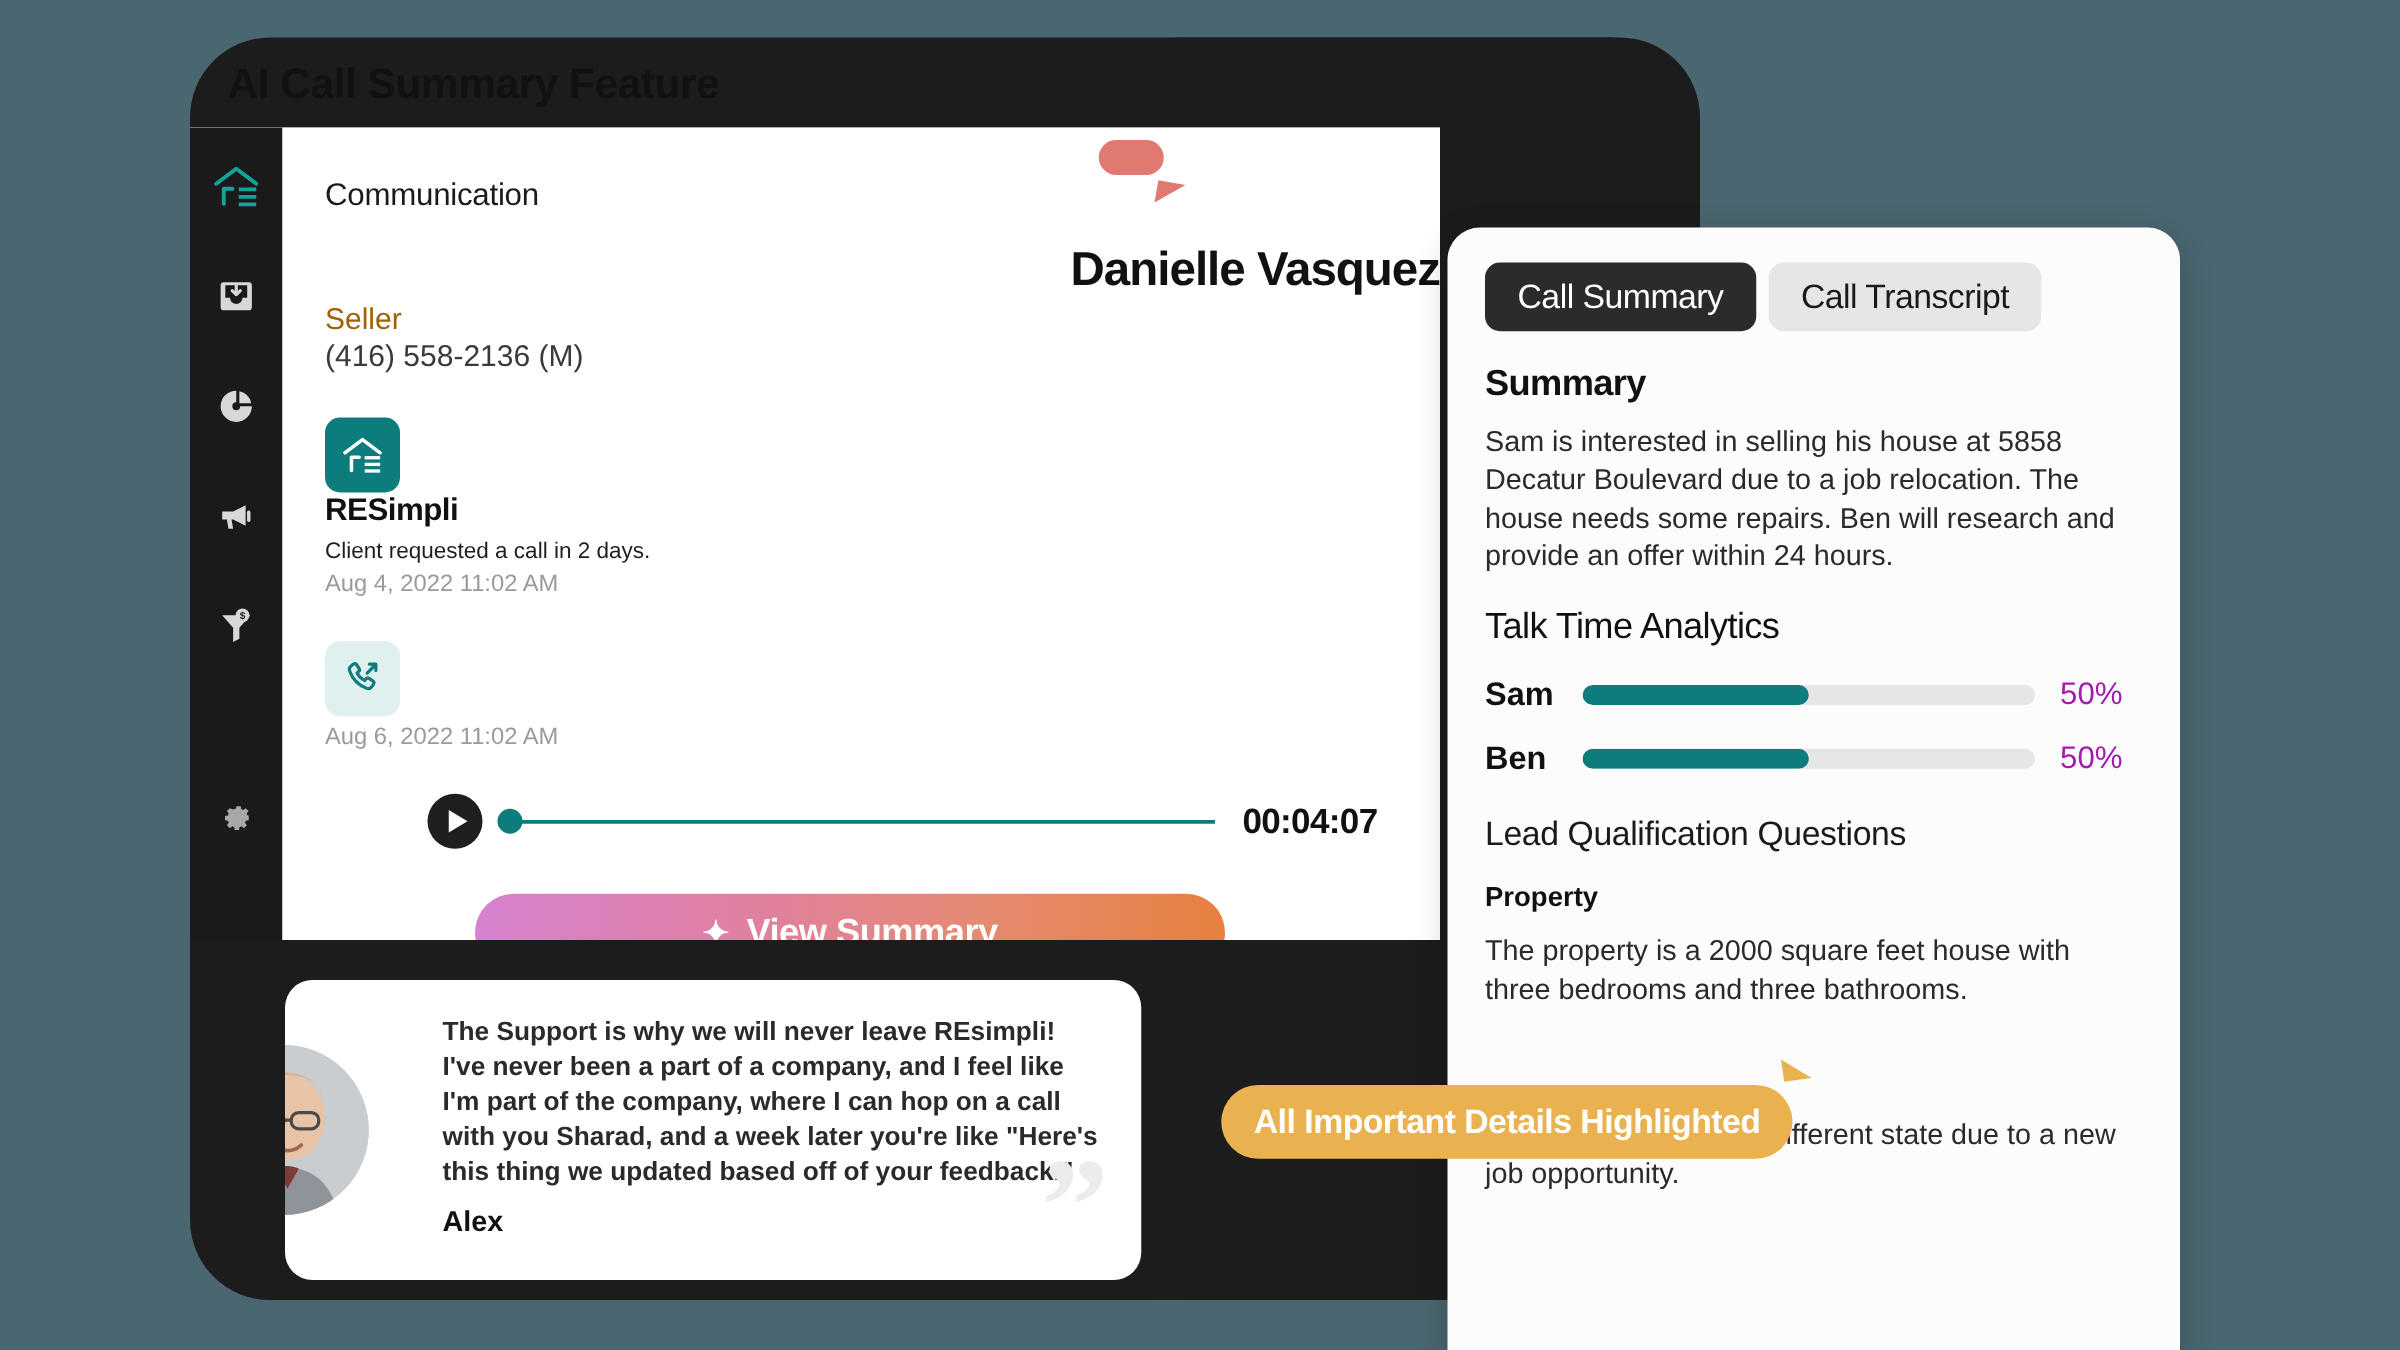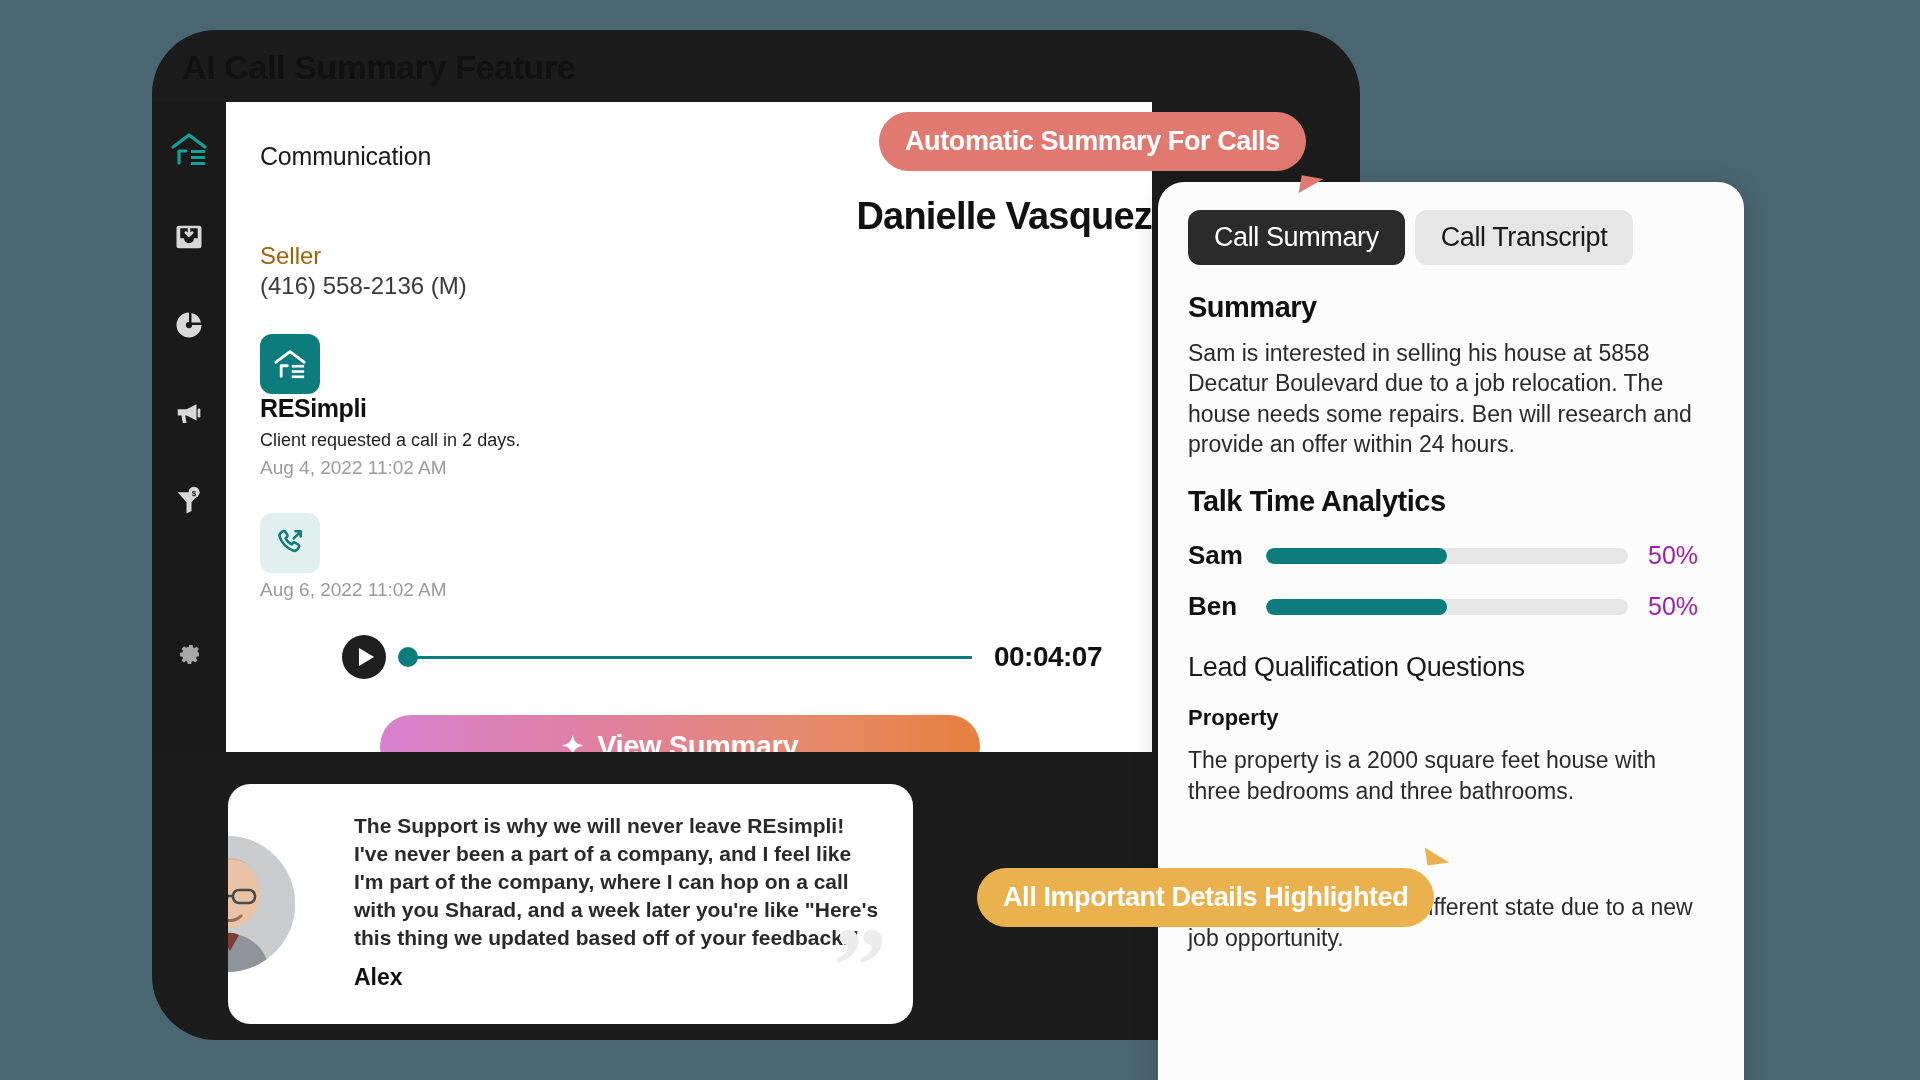--- a/index.html
+++ b/index.html
@@ -137,21 +137,21 @@
     font-family: "Liberation Sans", sans-serif;
     font-size: 27px; font-weight: 400;
     padding: 12px 26px; border-radius: 12px;
     letter-spacing: -0.4px;
   }
   .tab-active { background: #2b2b2b; color: #fff; }
   .tab-idle { background: #e6e6e6; color: #1a1a1a; }
 
   .sp-h1 { font-size: 29px; font-weight: 700; color: #111; margin-top: 26px; letter-spacing: -0.5px; }
   .sp-p { font-size: 23px; line-height: 1.32; color: #2a2a2a; margin-top: 14px; font-weight: 300; }
-  .sp-h2 { font-size: 29px; font-weight: 700; color: #111; margin-top: 26px; letter-spacing: -0.5px; }
+  .sp-h2 { font-size: 29px; font-weight: 400; color: #111; margin-top: 26px; letter-spacing: -0.5px; }
   .sp-h3 { font-size: 27px; font-weight: 400; color: #1a1a1a; margin-top: 30px; letter-spacing: -0.3px; }
   .sp-h4 { font-size: 22px; font-weight: 700; color: #111; margin-top: 22px; }
 
   .tt-rows { margin-top: 22px; }
   .tt-row { display: flex; align-items: center; margin-bottom: 20px; }
   .tt-name { width: 78px; font-size: 26px; font-weight: 700; color: #111; flex: 0 0 78px; }
   .tt-bar {
     flex: 1; height: 16px; border-radius: 9px;
     background: #e6e6e6; overflow: hidden; margin-right: 20px;
   }
@@ -367,21 +367,20 @@
       </div>
     </div>
 
     <div class="sp-h3">Lead Qualification Questions</div>
     <div class="sp-h4">Property</div>
     <div class="sp-p">The property is a 2000 square feet house with three bedrooms and three bathrooms.</div>
     <div class="sp-p" style="margin-top:86px">Sam is relocating to a different state due to a new job opportunity.</div>
   </div>
 
   <div class="badge badge-top">
-    <span>Automatic Summary For Calls</span>
     <span class="tail"></span>
   </div>
 
   <div class="badge badge-bot">
     <span>All Important Details Highlighted</span>
     <span class="tail"></span>
   </div>
 
   <div class="testimonial">
     <div class="avatar">

